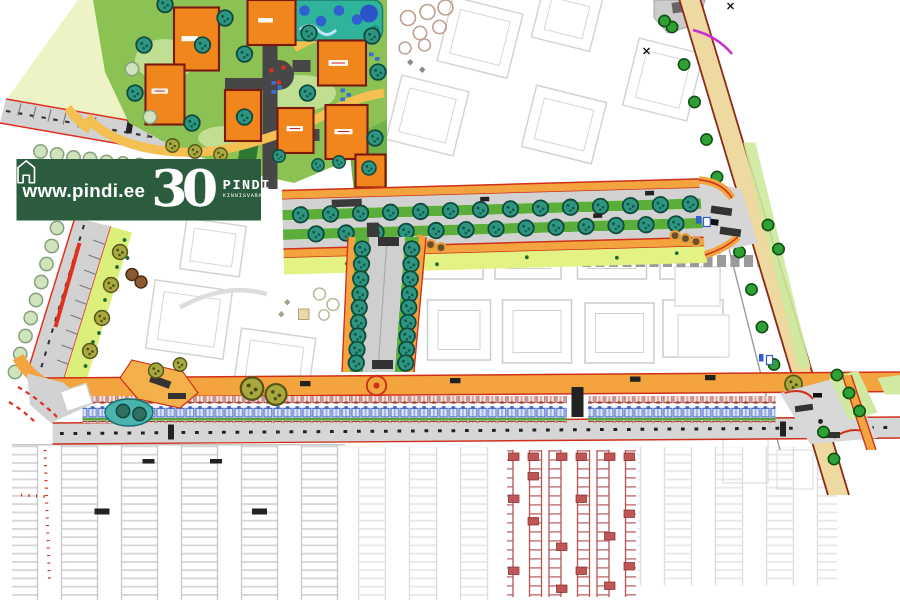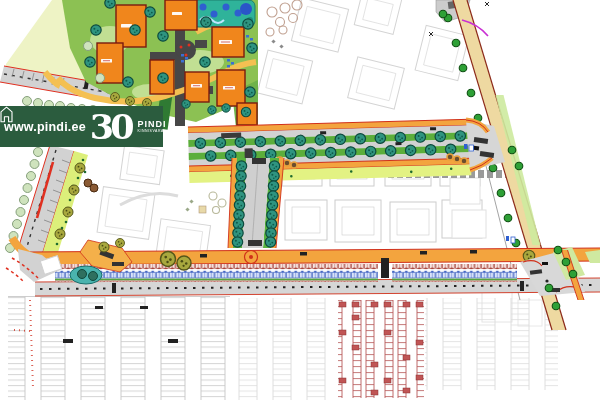--- a/index.html
+++ b/index.html
@@ -1,25 +1,25 @@
 <!DOCTYPE html>
 <html><head>
 <meta charset="utf-8">
 <style>
   html,body{margin:0;padding:0;background:#888;}
   .stage{position:relative;width:600px;height:400px;background:#ffffff;overflow:hidden;
          font-family:"Liberation Sans",sans-serif;}
   .stage svg{position:absolute;left:0;top:0;}
   
-  .banner{position:absolute;left:0;top:106px;width:163px;height:41px;background:#2b5c3e;
+  .banner{position:absolute;left:11px;top:106px;width:163px;height:41px;background:#2b5c3e;
           color:#fff;display:flex;align-items:center;z-index:5;}
   .banner .url{font-size:12.5px;font-weight:bold;letter-spacing:.2px;margin-left:4px;white-space:nowrap;}
   .banner .thirty{font-family:"DejaVu Serif",serif;font-size:35px;font-weight:bold;line-height:.9;
                   margin-left:4px;letter-spacing:-4px;transform:scaleY(.96);}
-  .banner .brand{display:flex;flex-direction:column;line-height:1;margin-left:7px;}
+  .banner .brand{display:flex;flex-direction:column;line-height:1;margin-left:7px;font-family:Liberation Mono, monospace;}
   .banner .brand-name{font-size:9px;font-weight:bold;letter-spacing:1px;}
   .banner .brand-sub{font-size:3.5px;letter-spacing:.55px;margin-top:1px;}
   .banner .house{margin-left:3px;display:flex;align-items:center;}
 </style>
 </head>
 <body>
 
 <div class="stage">
 
 <svg width="600" height="400" viewBox="0 0 600 400">

